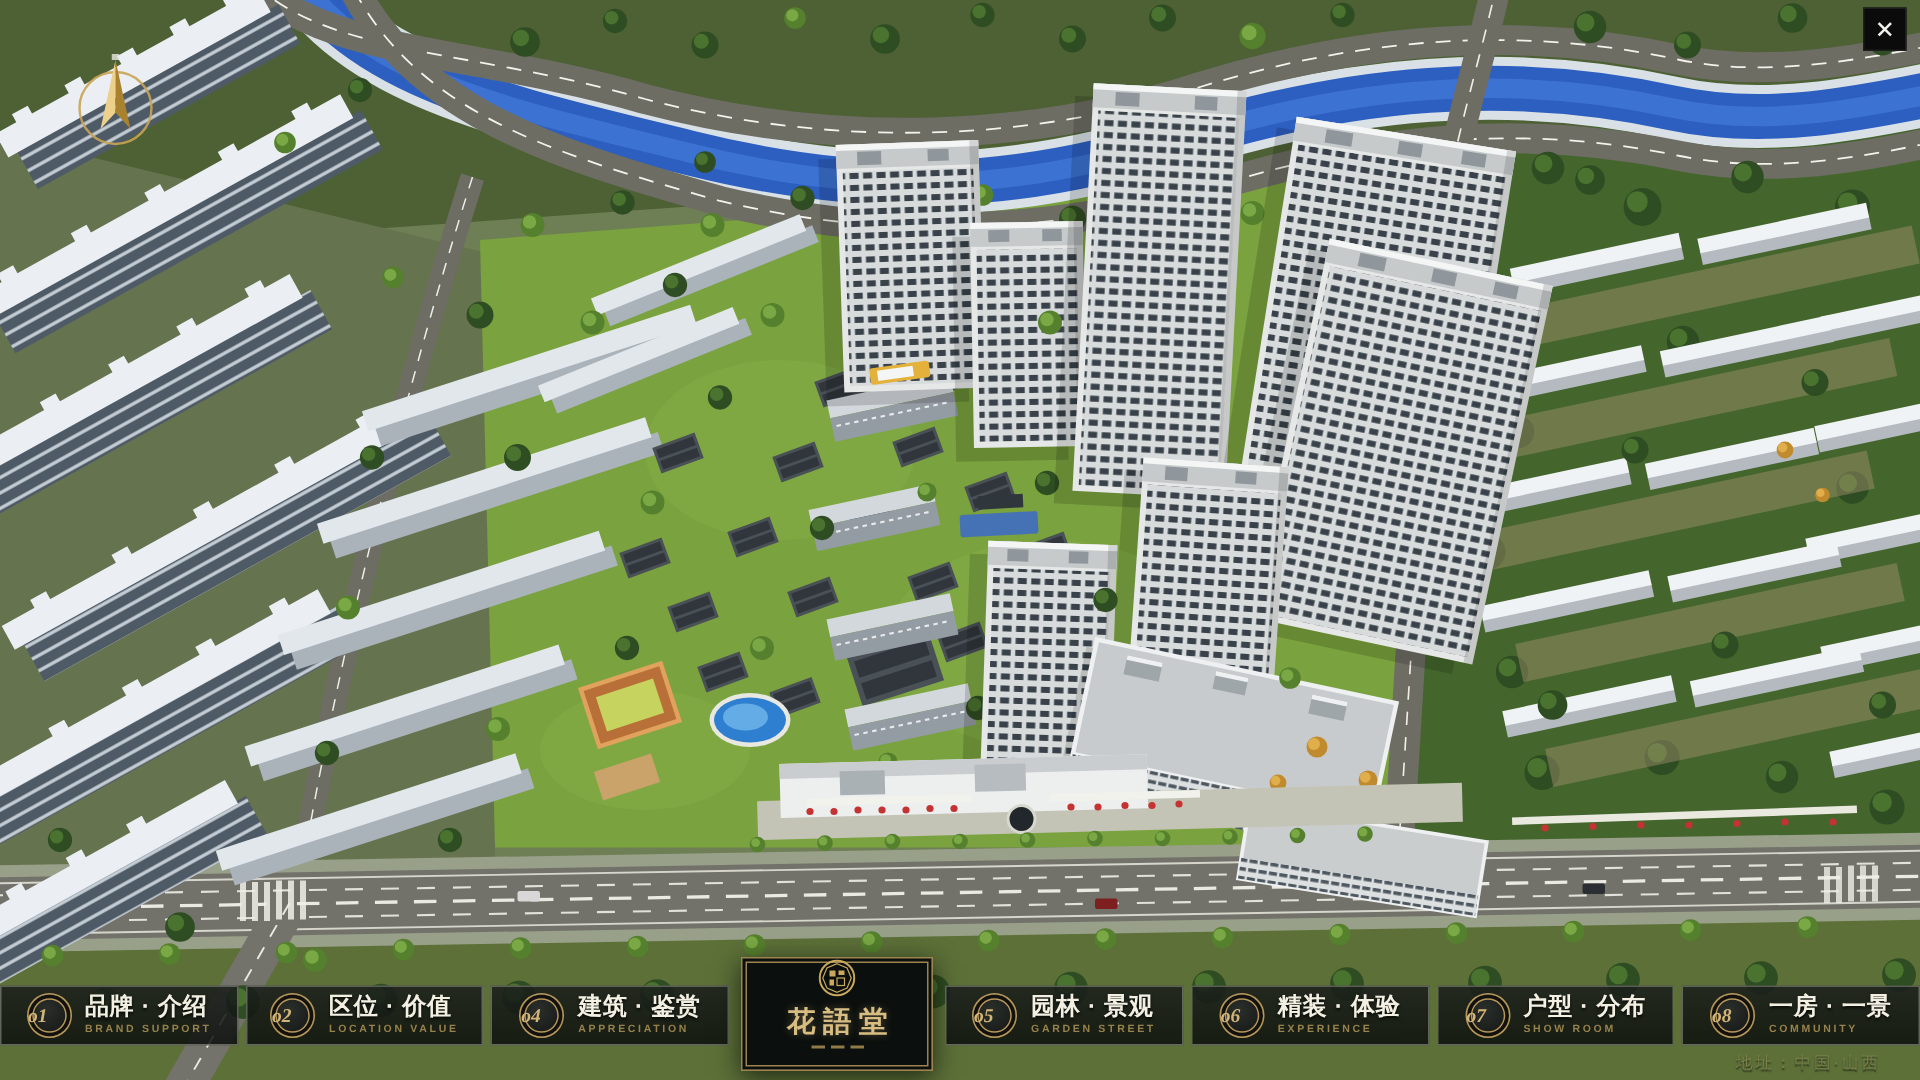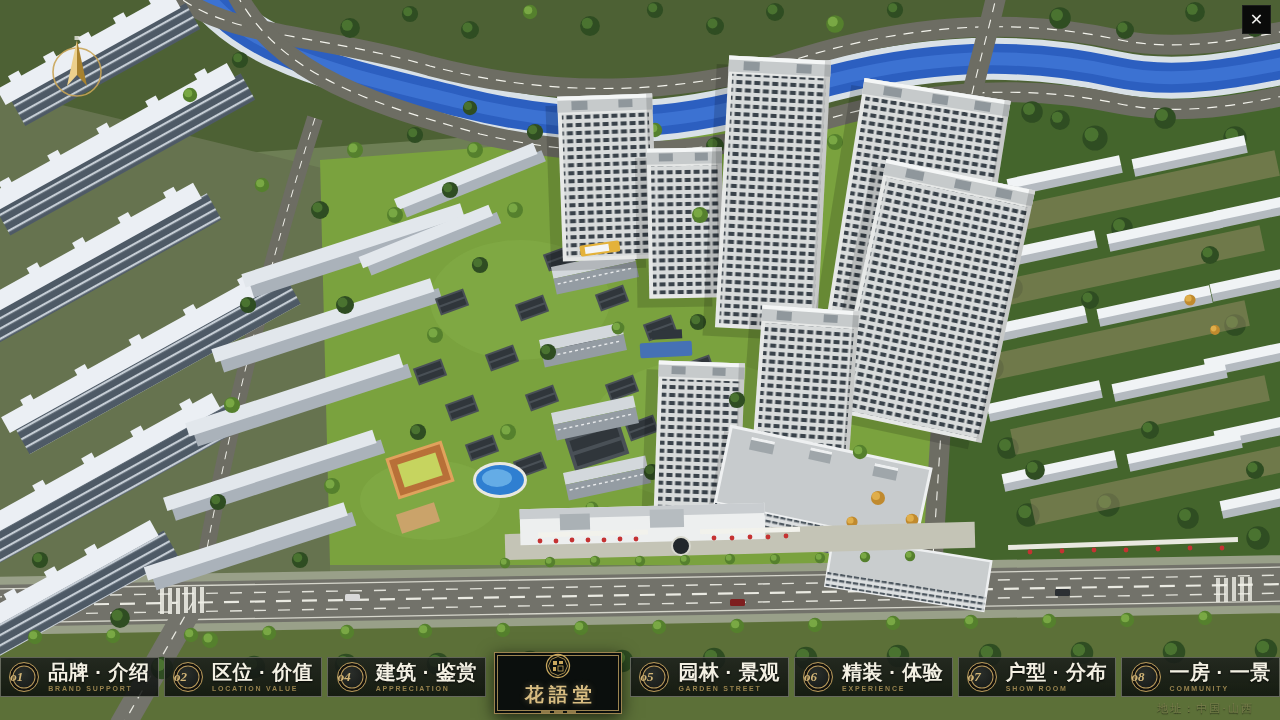--- a/index.html
+++ b/index.html
@@ -17,23 +17,23 @@
            align-items:flex-end;}
   .mi{flex:1 1 0;height:40px;display:flex;align-items:center;justify-content:center;gap:9px;
       border:1px solid rgba(212,212,196,.38);box-sizing:border-box;
       background:linear-gradient(180deg,rgba(27,31,28,.88),rgba(9,12,10,.84));}
   .badge{flex:0 0 auto;width:28px;height:28px;border-radius:50%;border:1.5px solid #b7985a;
          box-shadow:inset 0 0 0 2.5px rgba(8,10,9,.95), inset 0 0 0 3.5px #b7985a;
          display:flex;align-items:center;justify-content:flex-start;
          background:radial-gradient(circle at 42% 36%,#2b2f2b,#101312);}
   .badge i{color:#d2b577;font:italic 700 13px "Liberation Serif",serif;}
   .mi-text{display:flex;flex-direction:column;align-items:flex-start;line-height:1;}
-  .zh{font-size:20px;font-weight:700;color:#f3f0e3;letter-spacing:.5px;text-shadow:0 1px 2px rgba(0,0,0,.8);text-align:center;}
+  .zh{font-size:16px;font-weight:700;color:#f3f0e3;letter-spacing:.5px;text-shadow:0 1px 2px rgba(0,0,0,.8);text-align:center;}
   .en{font-size:7px;font-weight:700;color:#97824d;letter-spacing:1.8px;margin-top:3px;}
-  .logo{flex:0 0 128px;height:62px;margin:0 3px -17px;background:#0b0f0d;border:1px solid #9c8450;
+  .logo{flex:0 0 128px;height:76px;margin:0 3px -17px;background:#0b0f0d;border:1px solid #9c8450;
         box-shadow:inset 0 0 0 2px #0b0f0d, inset 0 0 0 3px #9c8450, 0 4px 16px rgba(0,0,0,.65);
         display:flex;flex-direction:column;align-items:center;justify-content:flex-start;gap:3px;box-sizing:border-box;}
   .logo-title{font-family:"Liberation Serif",serif;font-size:19px;font-weight:700;color:#d8bd82;
               letter-spacing:5px;margin-left:5px;text-shadow:0 0 6px rgba(216,189,130,.35);}
   .logo-sub{display:flex;gap:4px;}
   .logo-sub i{display:block;width:9px;height:1.5px;background:#8f7a48;}
   .address{position:absolute;right:26px;bottom:4px;font-size:11px;color:#7a7f4c;letter-spacing:2px;
            text-shadow:0 1px 1px rgba(0,0,0,.6);margin-left:19px;}
 </style>
 </head>

